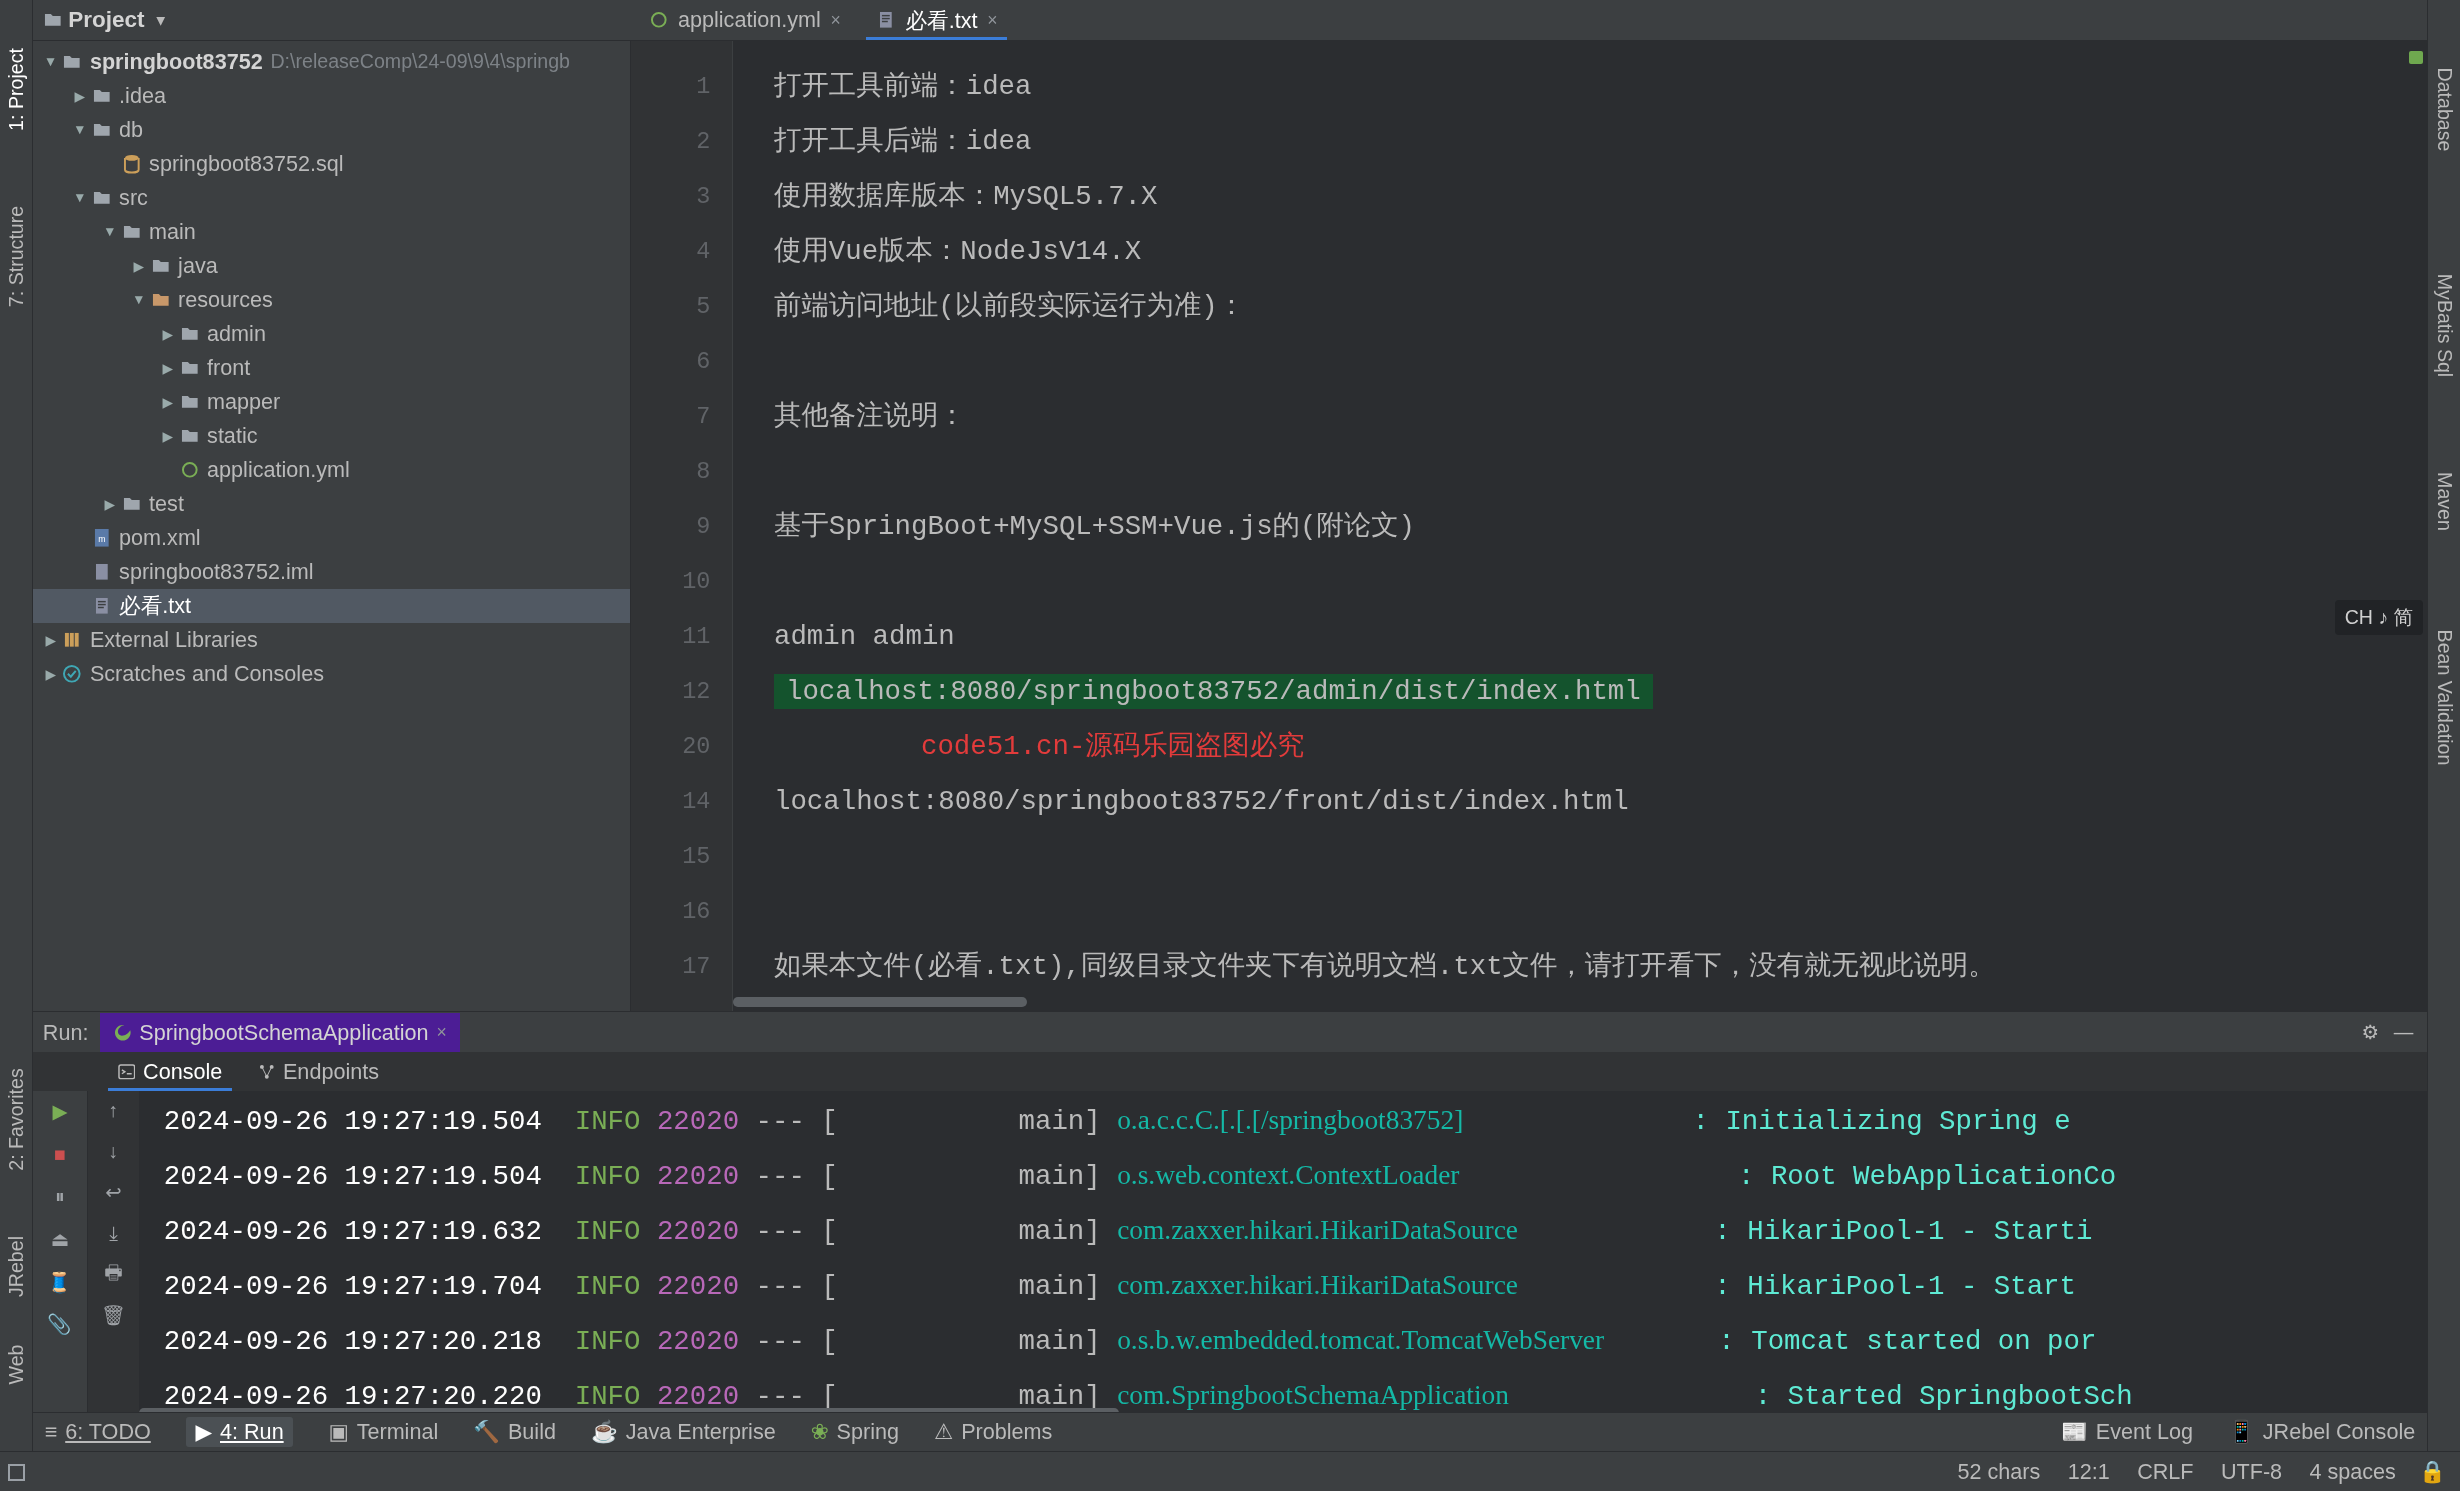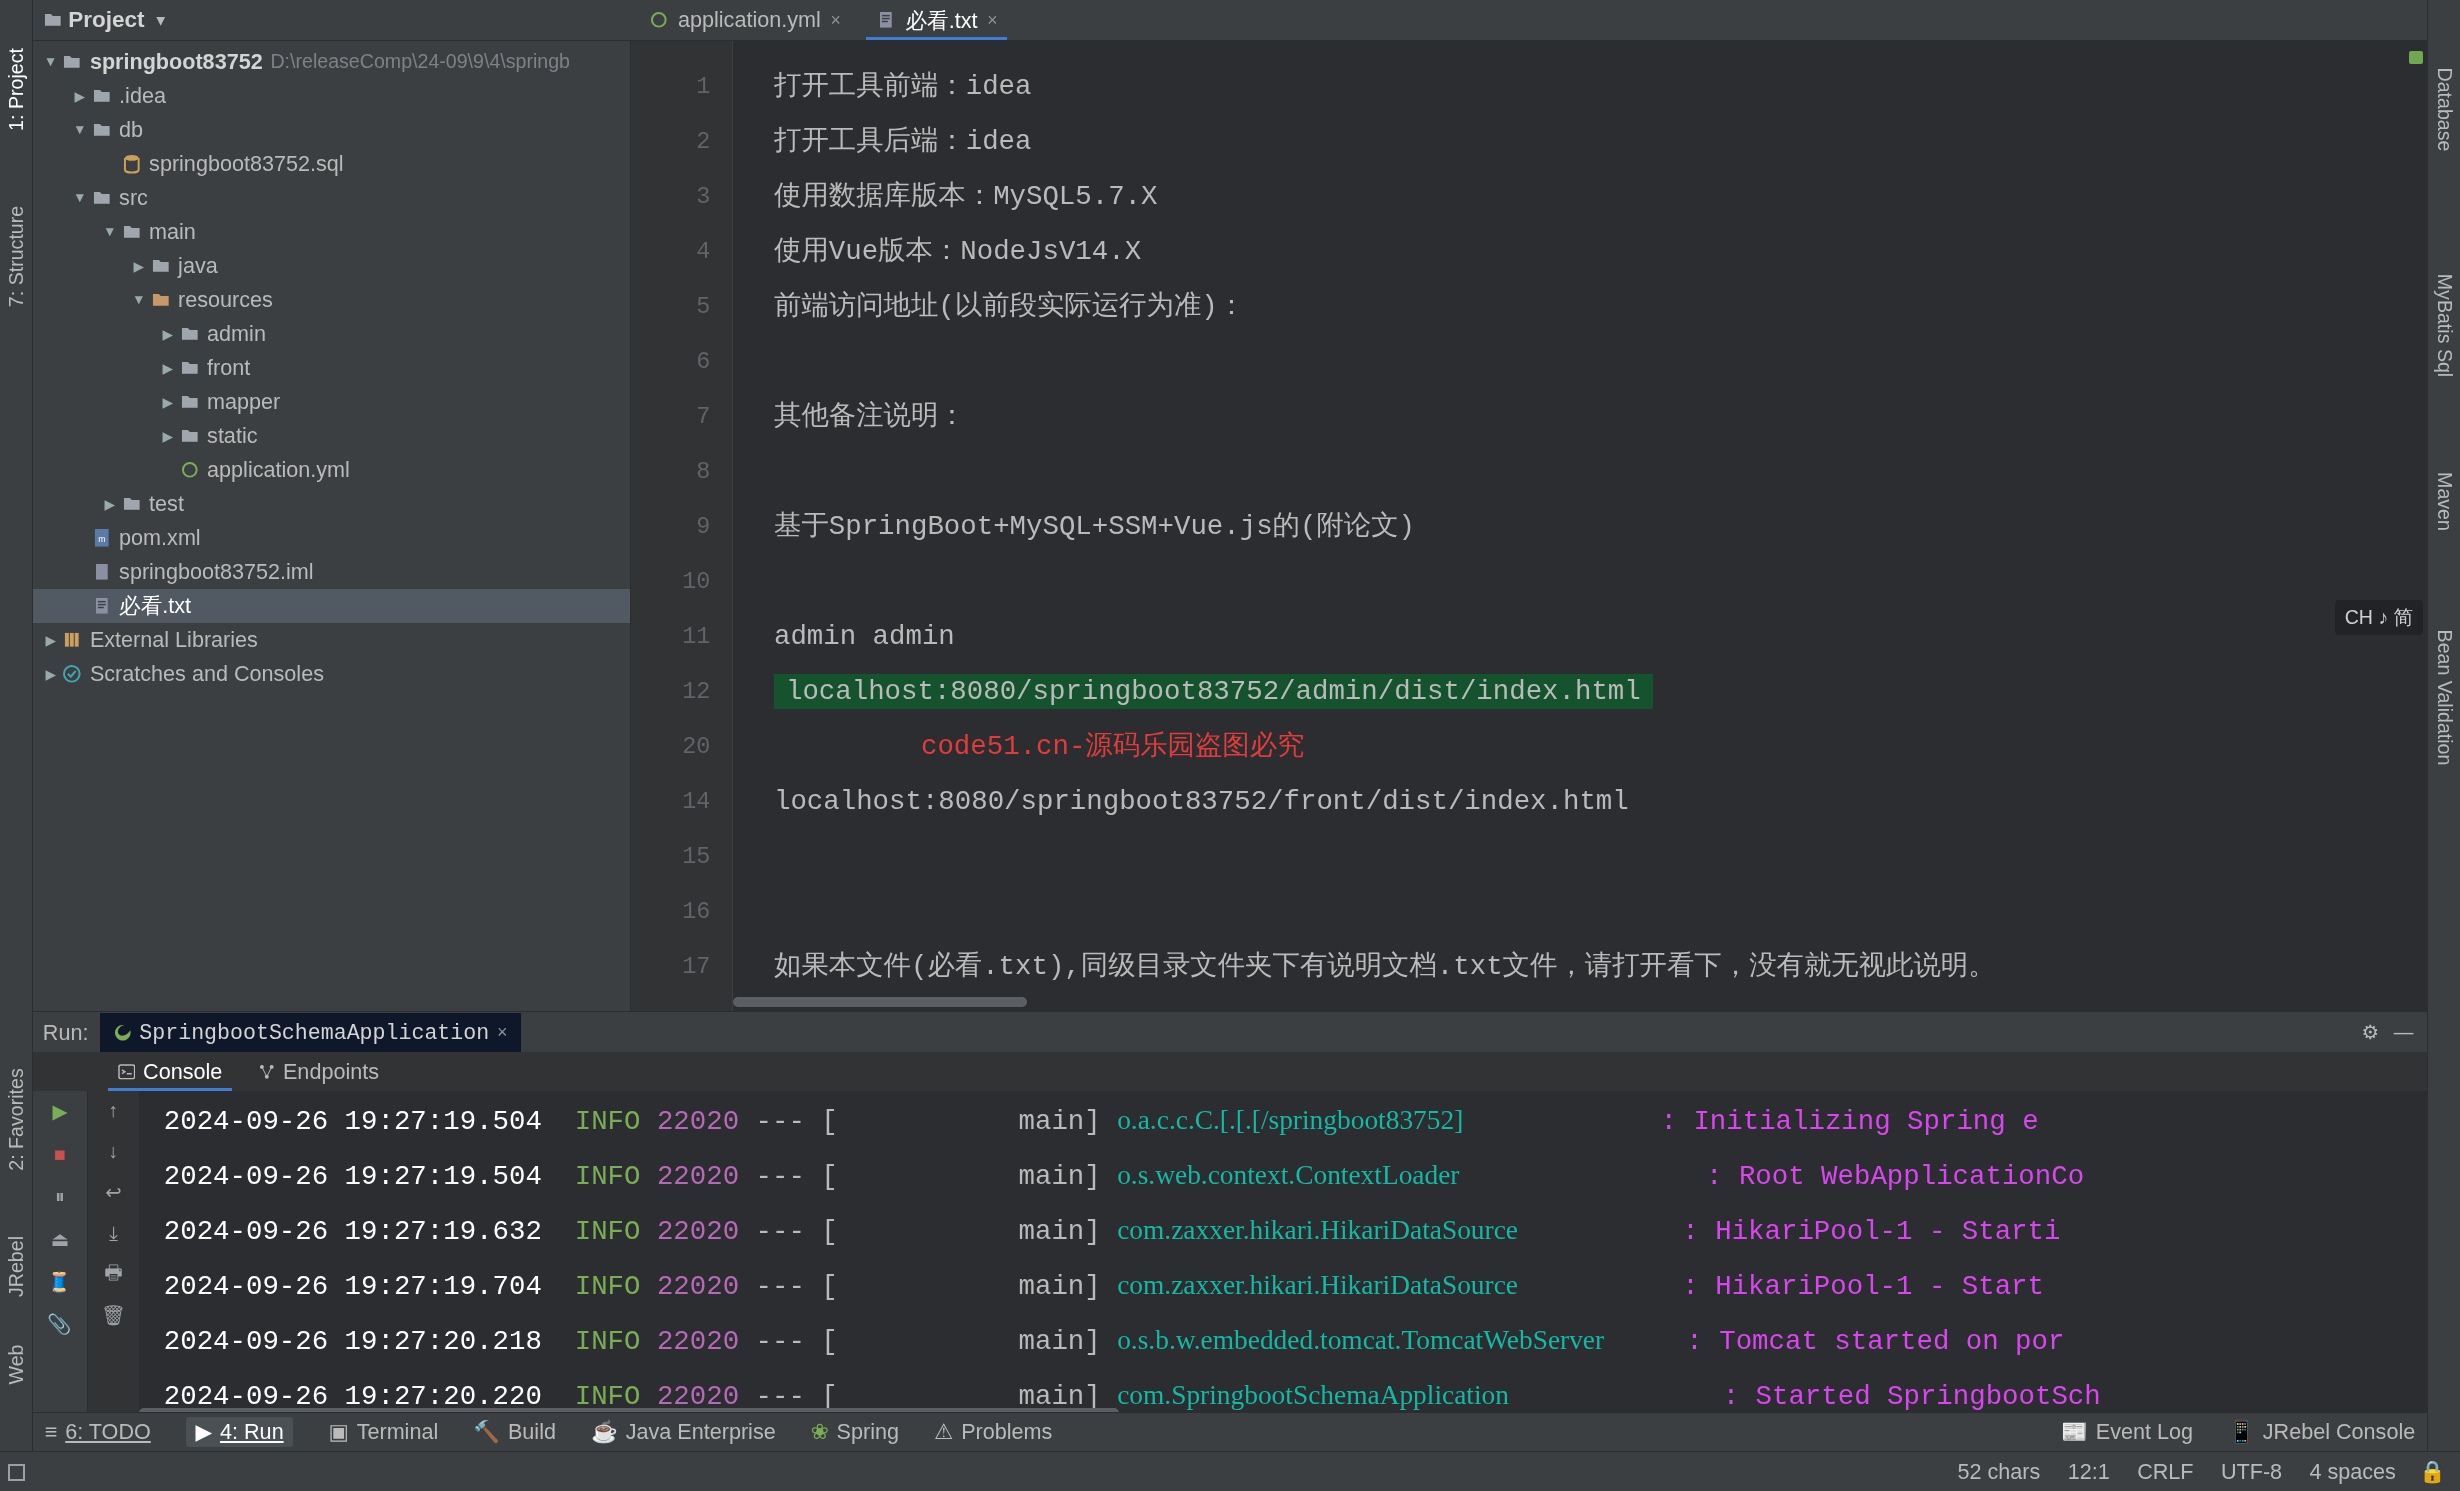--- a/index.html
+++ b/index.html
@@ -267,22 +267,21 @@
   }
   .run-header .lbl { color: #bababa; margin-right: 11.8px; }
   .run-header .run-tab {
     display: flex; align-items: center; gap: 7.8px;
     padding: 0 13.7px; height: 100%;
     color: #d4d4d4;
     position: relative;
     cursor: pointer;
   }
   .run-header .run-tab.active {
-    background: #0f172a;
-    font-family: Liberation Mono, monospace;
+    background: #4c1d95;
   }
   .run-header .run-tab .x { color: #8f949a; font-size: 17.6px; }
   .run-header .spacer { flex: 1; }
   .run-header .ic {
     width: 27.4px; height: 27.4px; display: inline-flex;
     align-items: center; justify-content: center;
     color: #bababa; font-size: 19.6px; cursor: pointer;
     margin-left: 5.9px;
   }
 
@@ -358,21 +357,21 @@
   .console .crow {
     height: 55px; line-height: 55px;
     white-space: pre;
     color: #bababa;
   }
   .console .ts { color: #ffffff; margin-left: 13px; }
   .console .info { color: #7aae55; }
   .console .pid { color: #b868b8; }
   .console .thread { color: #bababa; }
   .console .pkg { color: #14b8a6; font-family: Liberation Serif, serif; }
-  .console .msg { color: #d946ef; }
+  .console .msg { color: #5eead4; margin-left: 32px; }
   .console-hscroll {
     position: absolute;
     left: 0; bottom: 2px; right: 15.7px; height: 13.7px;
   }
   .console-hscroll .thumb {
     position:absolute; left:0; top:2px; width:980px; height:9.8px;
     background:#5b5f63; border-radius:4.9px;
   }
 
   

